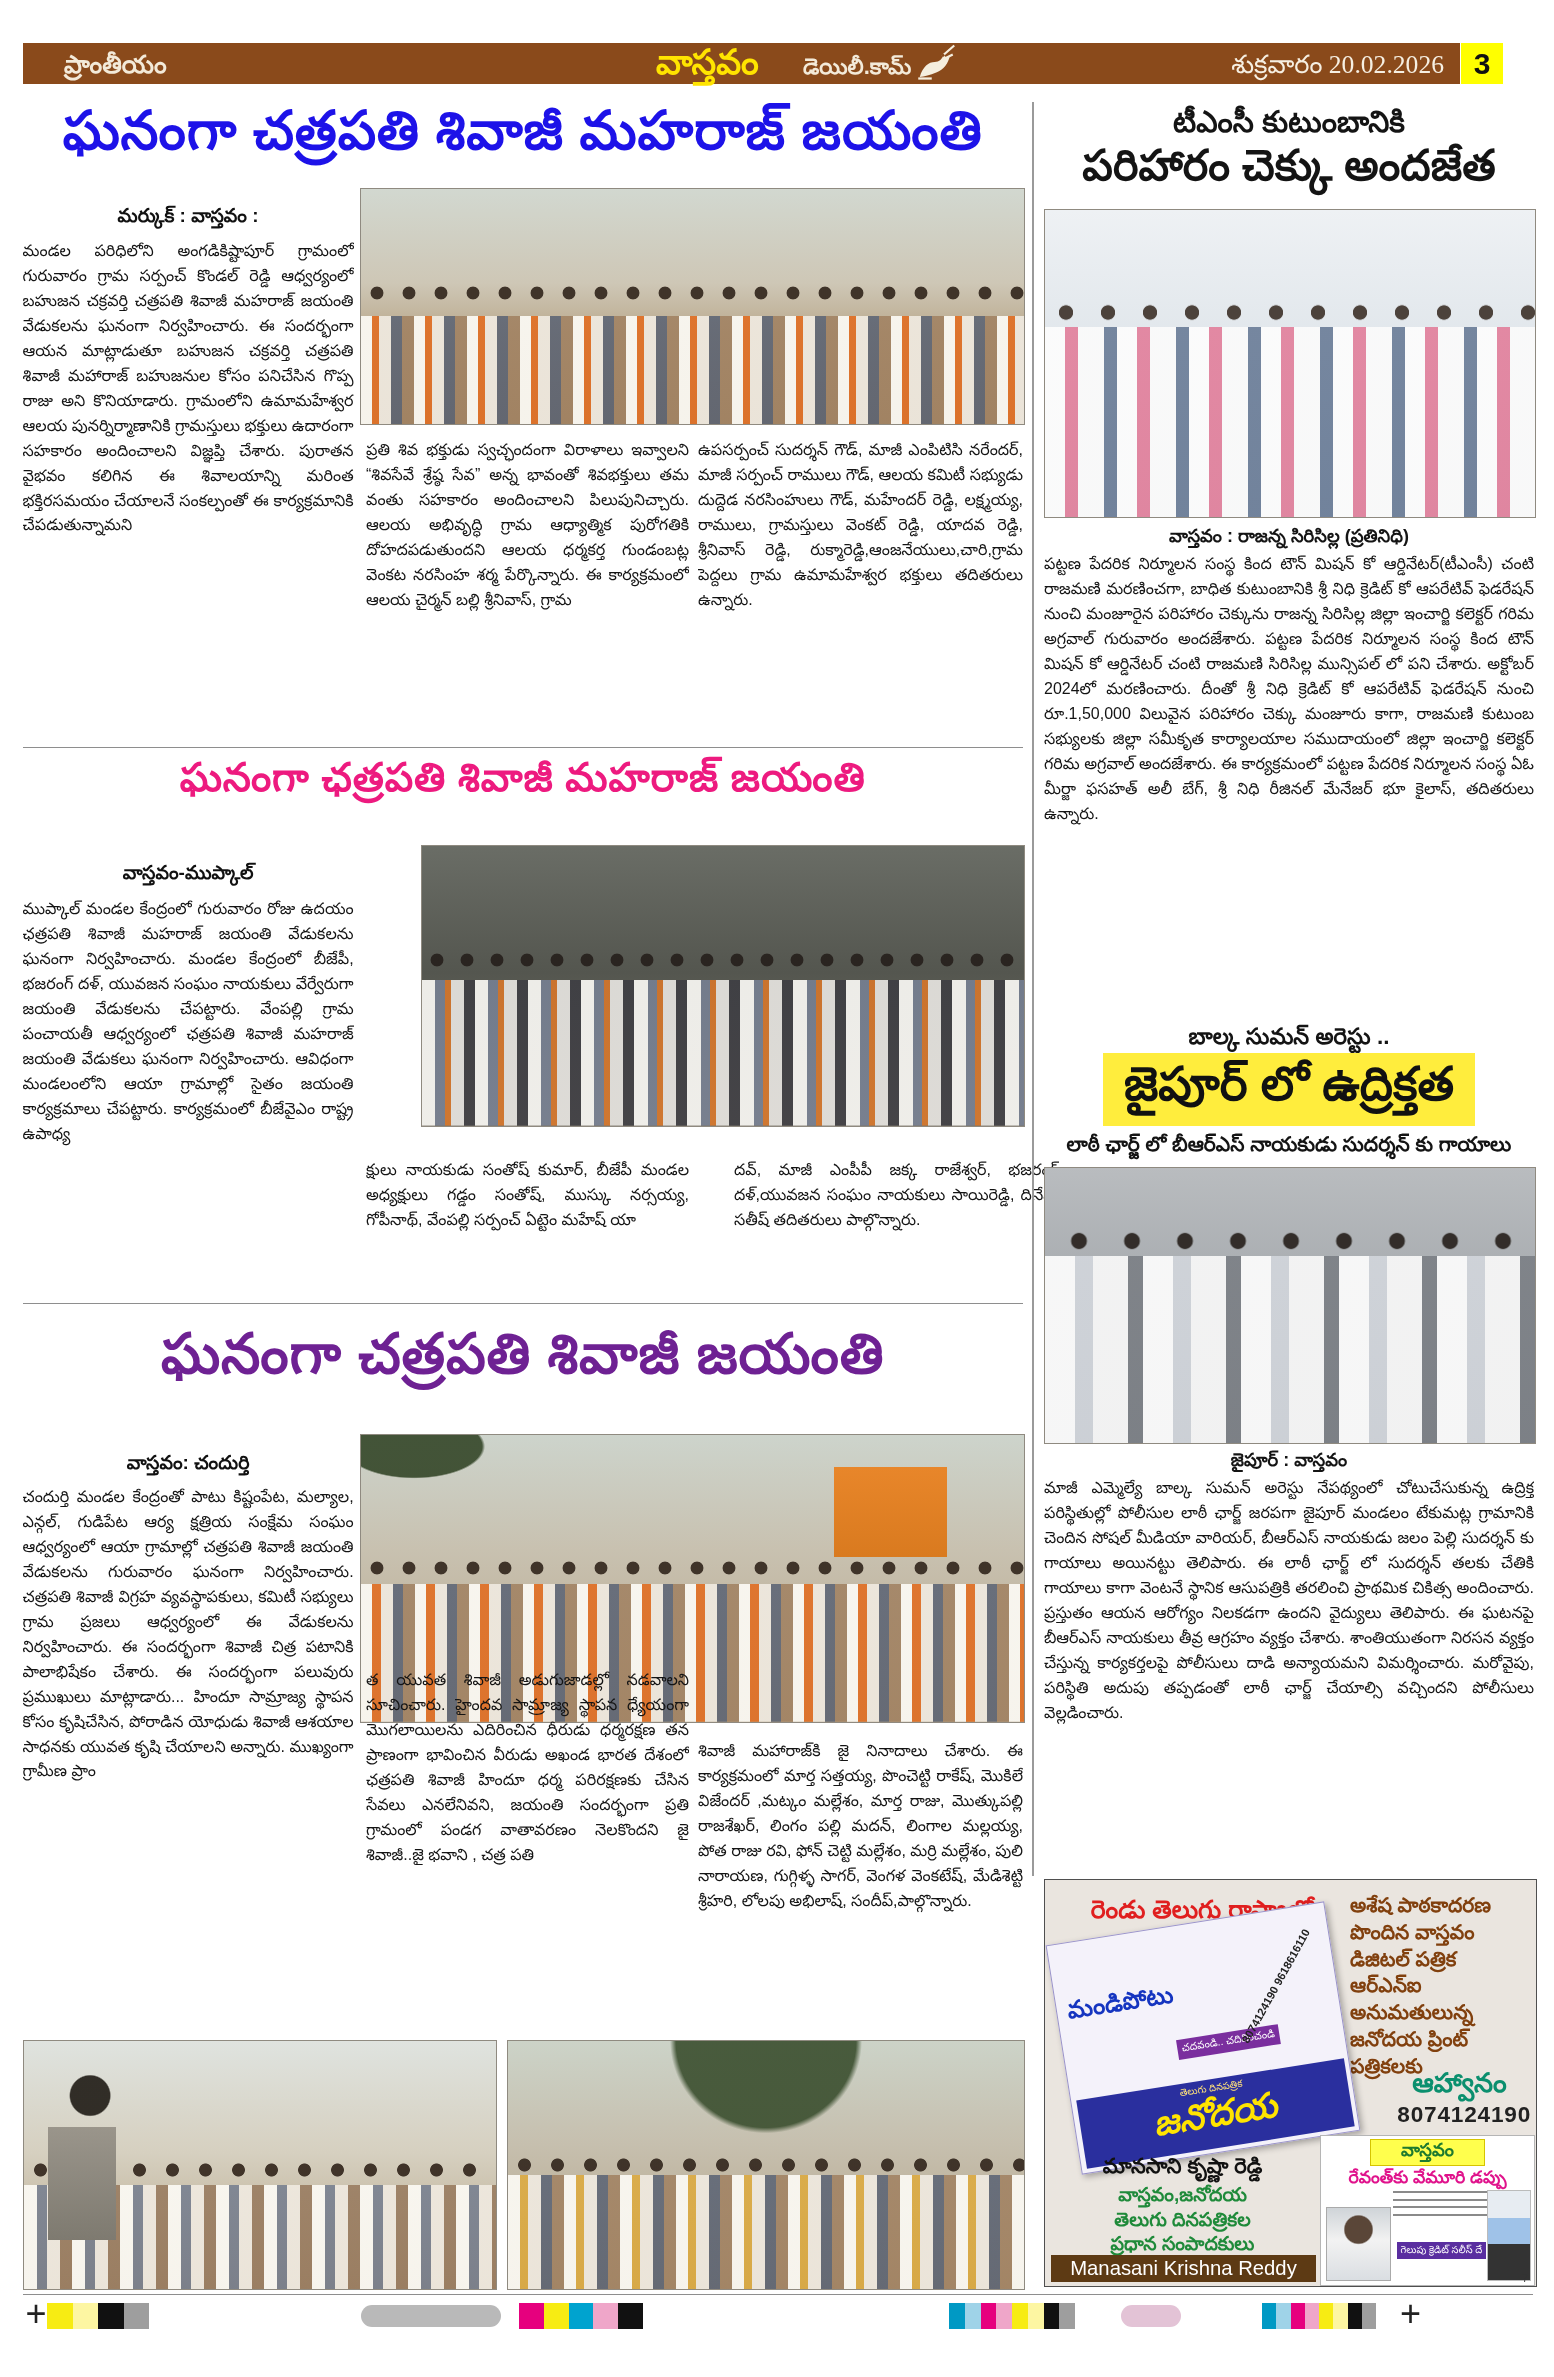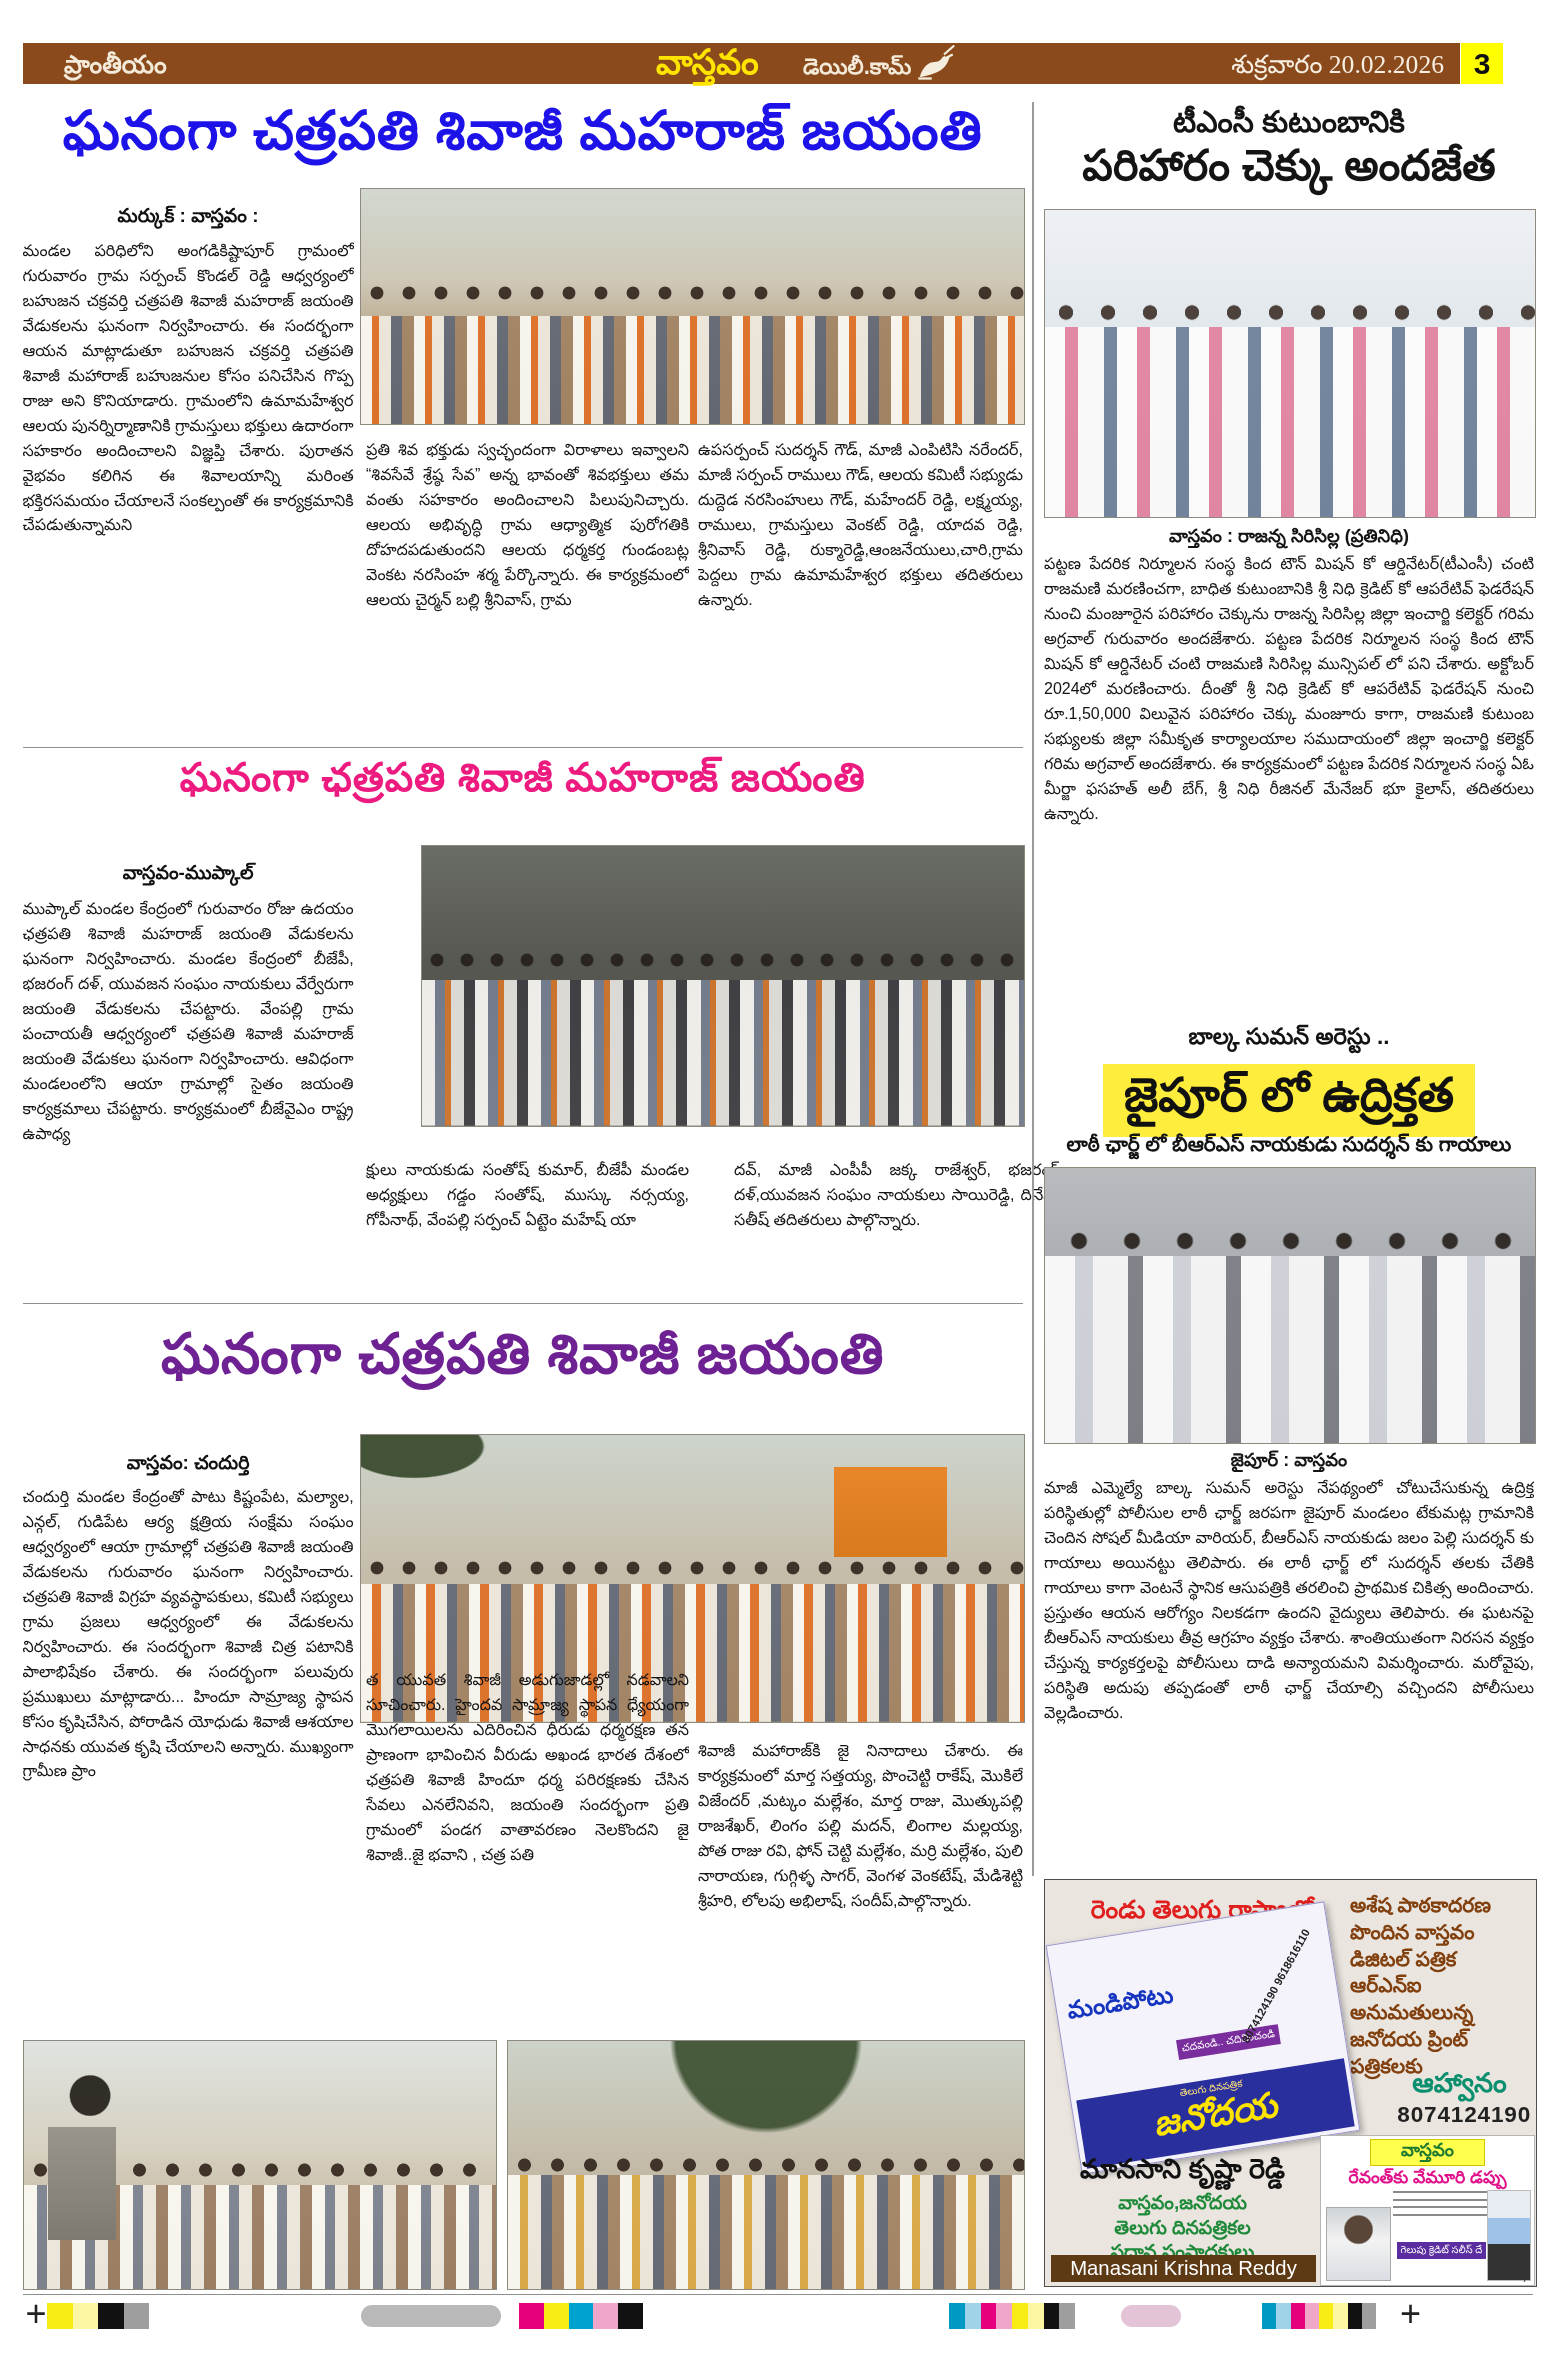--- a/index.html
+++ b/index.html
@@ -86,41 +86,41 @@
   .pr2{left:1044px;top:1167px;width:490px;height:275px;}
 
   
   .r1-top{position:absolute;left:1044px;top:105px;width:490px;text-align:center;font-size:30px;font-weight:bold;}
   .r1-main{position:absolute;left:1044px;top:141px;width:490px;text-align:center;font-size:43px;font-weight:bold;}
   .r-byline{position:absolute;width:490px;left:1044px;text-align:center;font-weight:bold;font-size:18px;}
   .rby1{top:526px;} .rby2{top:1450px;}
   .r-body{position:absolute;left:1044px;width:490px;font-size:16px;line-height:1.56;text-align:justify;overflow:hidden;}
   .rb1{top:552px;height:454px;} .rb2{top:1476px;height:397px;}
   .kicker{position:absolute;left:1044px;top:1024px;width:490px;text-align:center;font-size:22.6px;font-weight:bold;}
-  .j-head{position:absolute;left:1044px;top:1053px;width:490px;text-align:center;margin-top:11px;}
+  .j-head{position:absolute;left:1044px;top:1053px;width:490px;text-align:center;}
   .j-head span{display:inline-block;background:#ffed3d;padding:3px 21px;font-size:47px;font-weight:bold;color:#111;}
   .j-sub{position:absolute;left:1044px;top:1133px;width:490px;text-align:center;font-size:20.3px;font-weight:bold;}
 
   
   .adbox{position:absolute;left:1044px;top:1879px;width:491px;height:406px;background:#eae5df;border:1.5px solid #4f4f4f;}
   .ad-heading{position:absolute;left:1059px;top:1895px;width:286px;text-align:center;font-size:25px;font-weight:bold;color:#e01f1f;}
   .ad-intro{position:absolute;left:1350px;top:1892px;width:181px;font-size:20.3px;font-weight:bold;color:#81400e;line-height:1.32;}
   .ad-topics{position:absolute;left:1373px;top:1984px;width:158px;font-size:19px;font-weight:bold;color:#e03131;line-height:1.36;}
   .ad-invite{position:absolute;left:1388px;top:2068px;width:143px;text-align:center;font-size:27px;font-weight:bold;color:#0b8f6e;}
   .ad-phones{position:absolute;left:1381px;top:2101px;width:150px;text-align:right;font-size:22.6px;font-weight:bold;color:#222;line-height:1.25;letter-spacing:0.8px;}
   .ad-paper{position:absolute;left:1062px;top:1922px;width:280px;height:230px;transform:rotate(-9deg);
             background:#f4f2fa;border:0.8px solid #9a93c9;box-shadow:2.3px 3px 6px rgba(0,0,0,.3);}
   .ad-paper-head{position:absolute;left:10.5px;top:53px;font-size:24px;font-weight:bold;color:#1535c0;}
   .ad-paper-chip{position:absolute;left:113px;top:113px;background:#7a2e9e;color:#fff;font-size:10.5px;padding:2.3px 4.5px;}
   .ad-paper-phones{position:absolute;right:-4.5px;top:69px;font-size:11.3px;font-weight:bold;color:#222;transform:rotate(-52deg);}
   .ad-paper-strip{position:absolute;left:4.5px;right:4.5px;bottom:4.5px;height:69px;background:#2a2f9e;text-align:center;}
   .ad-paper-tag{font-size:9.8px;color:#ffe27a;margin-top:3px;}
   .ad-paper-title{font-size:35px;font-weight:bold;font-style:italic;color:#ffe400;line-height:1.0;}
   .ad-editor{position:absolute;left:1051px;top:2154px;width:263px;text-align:center;}
-  .ad-editor-name{font-size:27px;font-weight:bold;color:#111;}
+  .ad-editor-name{font-size:21px;font-weight:bold;color:#111;}
   .ad-editor-line{font-size:19px;font-weight:bold;color:#1f8a3a;line-height:1.3;}
   .ad-strip-en{position:absolute;left:1051px;top:2255px;width:265px;height:27px;background:#5d3a14;
                color:#fff;font-size:20.3px;text-align:center;line-height:27px;}
   .ad-mini{position:absolute;left:1320px;top:2135px;width:213px;height:149px;background:#fff;border:0.8px solid #b5b5b5;}
   .ad-mini-logo{margin:3px auto 1.5px;width:113px;background:#ffff4d;color:#1f7a2f;font-weight:bold;
                 font-size:18px;text-align:center;border:0.8px solid #d6c400;}
   .ad-mini-head{color:#e0138c;font-weight:bold;font-size:17.3px;text-align:center;line-height:1.05;}
   .ad-mini-line{height:2.3px;background:#8a8a8a;margin:5.3px 6px 0 72px;}
   .ad-mini-photo{position:absolute;left:4.5px;bottom:4.5px;width:63px;height:72px;
                  background:radial-gradient(circle at 50% 30%, #5a4638 0 13.5px, rgba(90,70,56,0) 15px), linear-gradient(180deg,#cfd4d8 0%,#f2f2f2 45%,#dadee2 100%);border:0.8px solid #aaa;}

